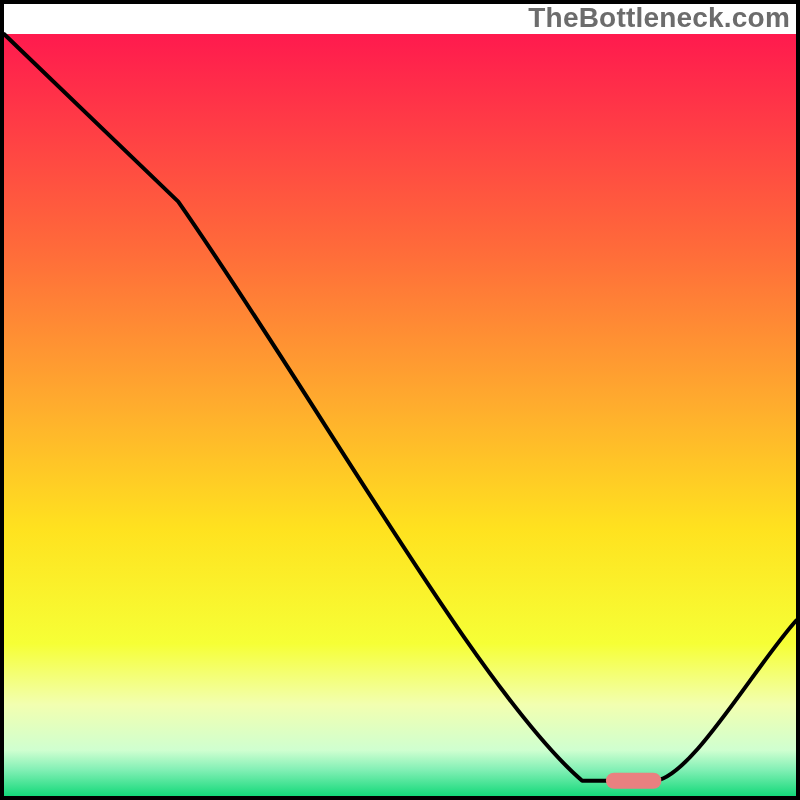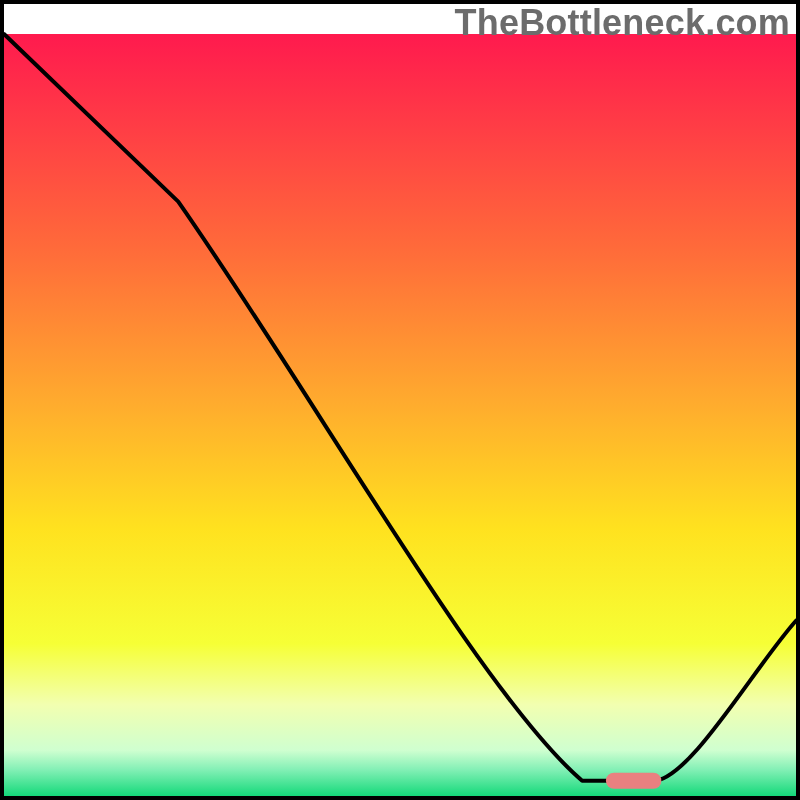--- a/index.html
+++ b/index.html
@@ -12,21 +12,21 @@
   }
   .frame {
     position: relative;
     width: 800px;
     height: 800px;
   }
   .watermark {
     position: absolute;
     top: 2px;
     right: 10px;
-    font-size: 36px;
+    font-size: 28px;
     font-weight: bold;
     color: #6c6c6c;
     letter-spacing: 0.2px;
     z-index: 5;
   }
   svg.chart {
     position: absolute;
     left: 0;
     top: 0;
   }

